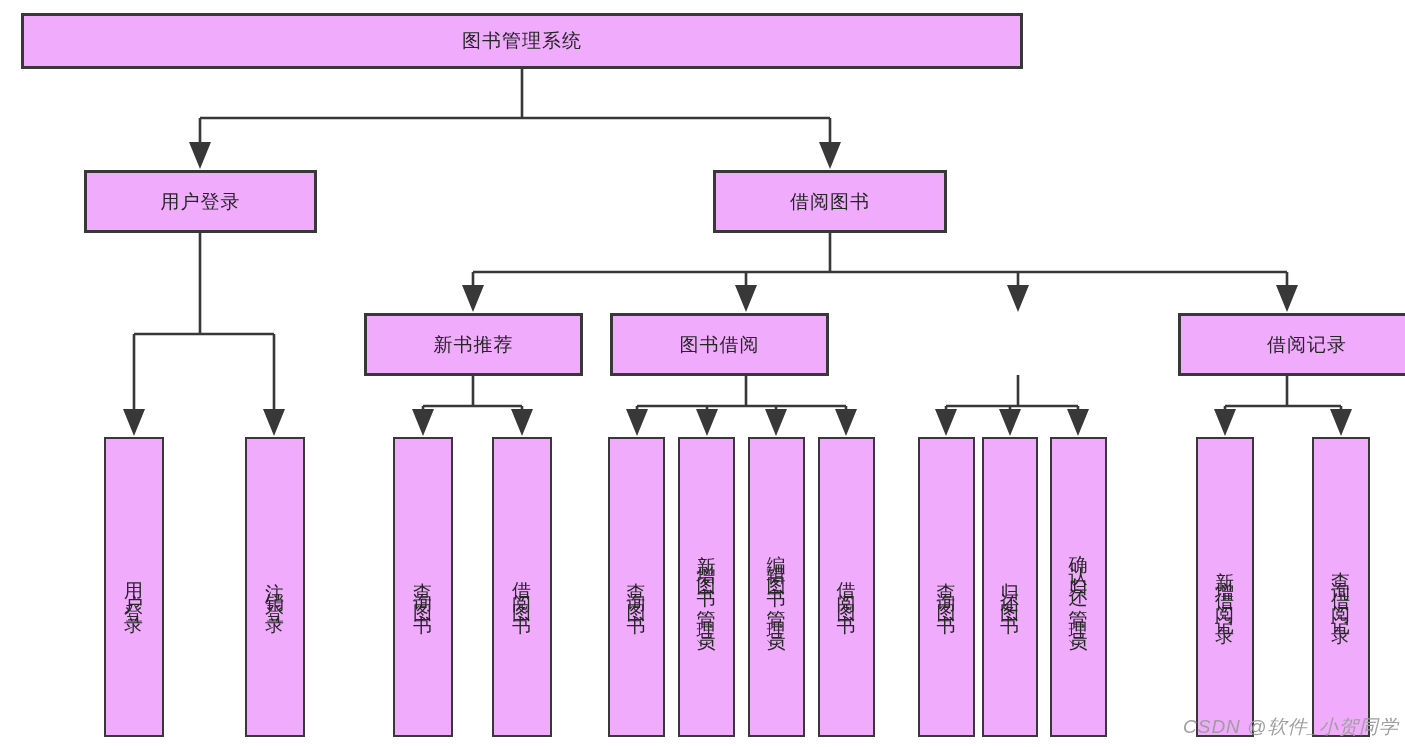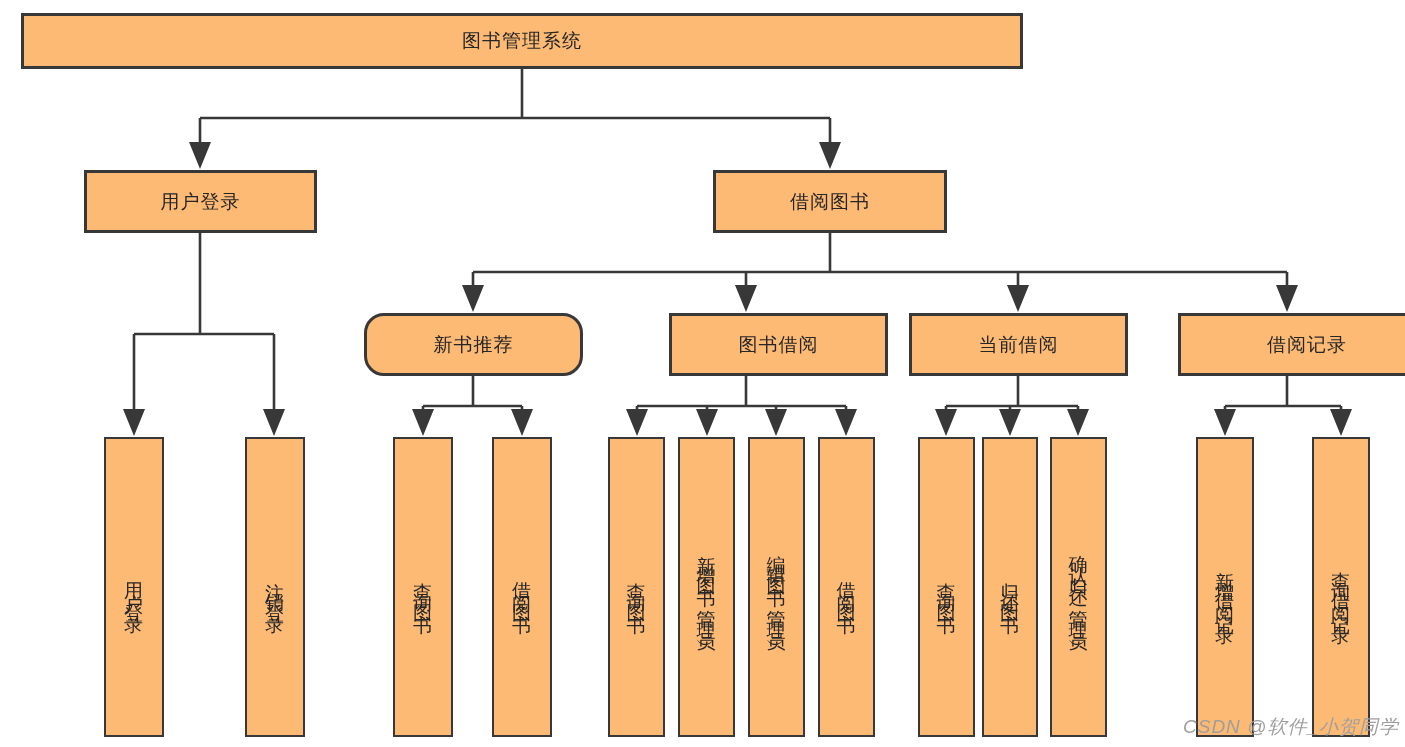--- a/index.html
+++ b/index.html
@@ -19,21 +19,21 @@
     position: absolute;
     left: 0;
     top: 0;
     width: 1405px;
     height: 747px;
     z-index: 1;
   }
   .node {
     position: absolute;
     box-sizing: border-box;
-    background: #fdba74;
+    background: #f0abfc;
     border: 3px solid var(--line, #383838);
     display: flex;
     align-items: center;
     justify-content: center;
     font-size: 19px;
     color: var(--text, #262626);
     z-index: 2;
     letter-spacing: 1px;
     white-space: nowrap;
   }
@@ -77,23 +77,22 @@
              M637 436 L626 409 H648 Z M707 436 L696 409 H718 Z M776 436 L765 409 H787 Z M846 436 L835 409 H857 Z
              M946 436 L935 409 H957 Z M1010 436 L999 409 H1021 Z M1078 436 L1067 409 H1089 Z
              M1225 436 L1214 409 H1236 Z M1341 436 L1330 409 H1352 Z"></path>
   </svg>
 
   <div class="node" style="left:21px; top:13px; width:1002px; height:56px;">图书管理系统</div>
 
   <div class="node" style="left:84px; top:170px; width:233px; height:63px;">用户登录</div>
   <div class="node" style="left:713px; top:170px; width:234px; height:63px;">借阅图书</div>
 
-  <div class="node" style="left:364px; top:313px; width:219px; height:63px;border-radius:20px;">新书推荐</div>
-  <div class="node" style="left:669px; top:313px; width:219px; height:63px;">图书借阅</div>
-  <div class="node" style="left:909px; top:313px; width:219px; height:63px;">当前借阅</div>
+  <div class="node" style="left:364px; top:313px; width:219px; height:63px;">新书推荐</div>
+  <div class="node" style="left:610px; top:313px; width:219px; height:63px;">图书借阅</div>
   <div class="node" style="left:1178px; top:313px; width:258px; height:63px;">借阅记录</div>
 
   <div class="node leaf" style="left:104px; top:437px; width:60px; height:300px;">用户登录</div>
   <div class="node leaf" style="left:245px; top:437px; width:60px; height:300px;">注销登录</div>
 
   <div class="node leaf" style="left:393px; top:437px; width:60px; height:300px;">查询图书</div>
   <div class="node leaf" style="left:492px; top:437px; width:60px; height:300px;">借阅图书</div>
 
   <div class="node leaf" style="left:608px; top:437px; width:57px; height:300px;">查询图书</div>
   <div class="node leaf" style="left:678px; top:437px; width:57px; height:300px;">新增图书（管理员）</div>

